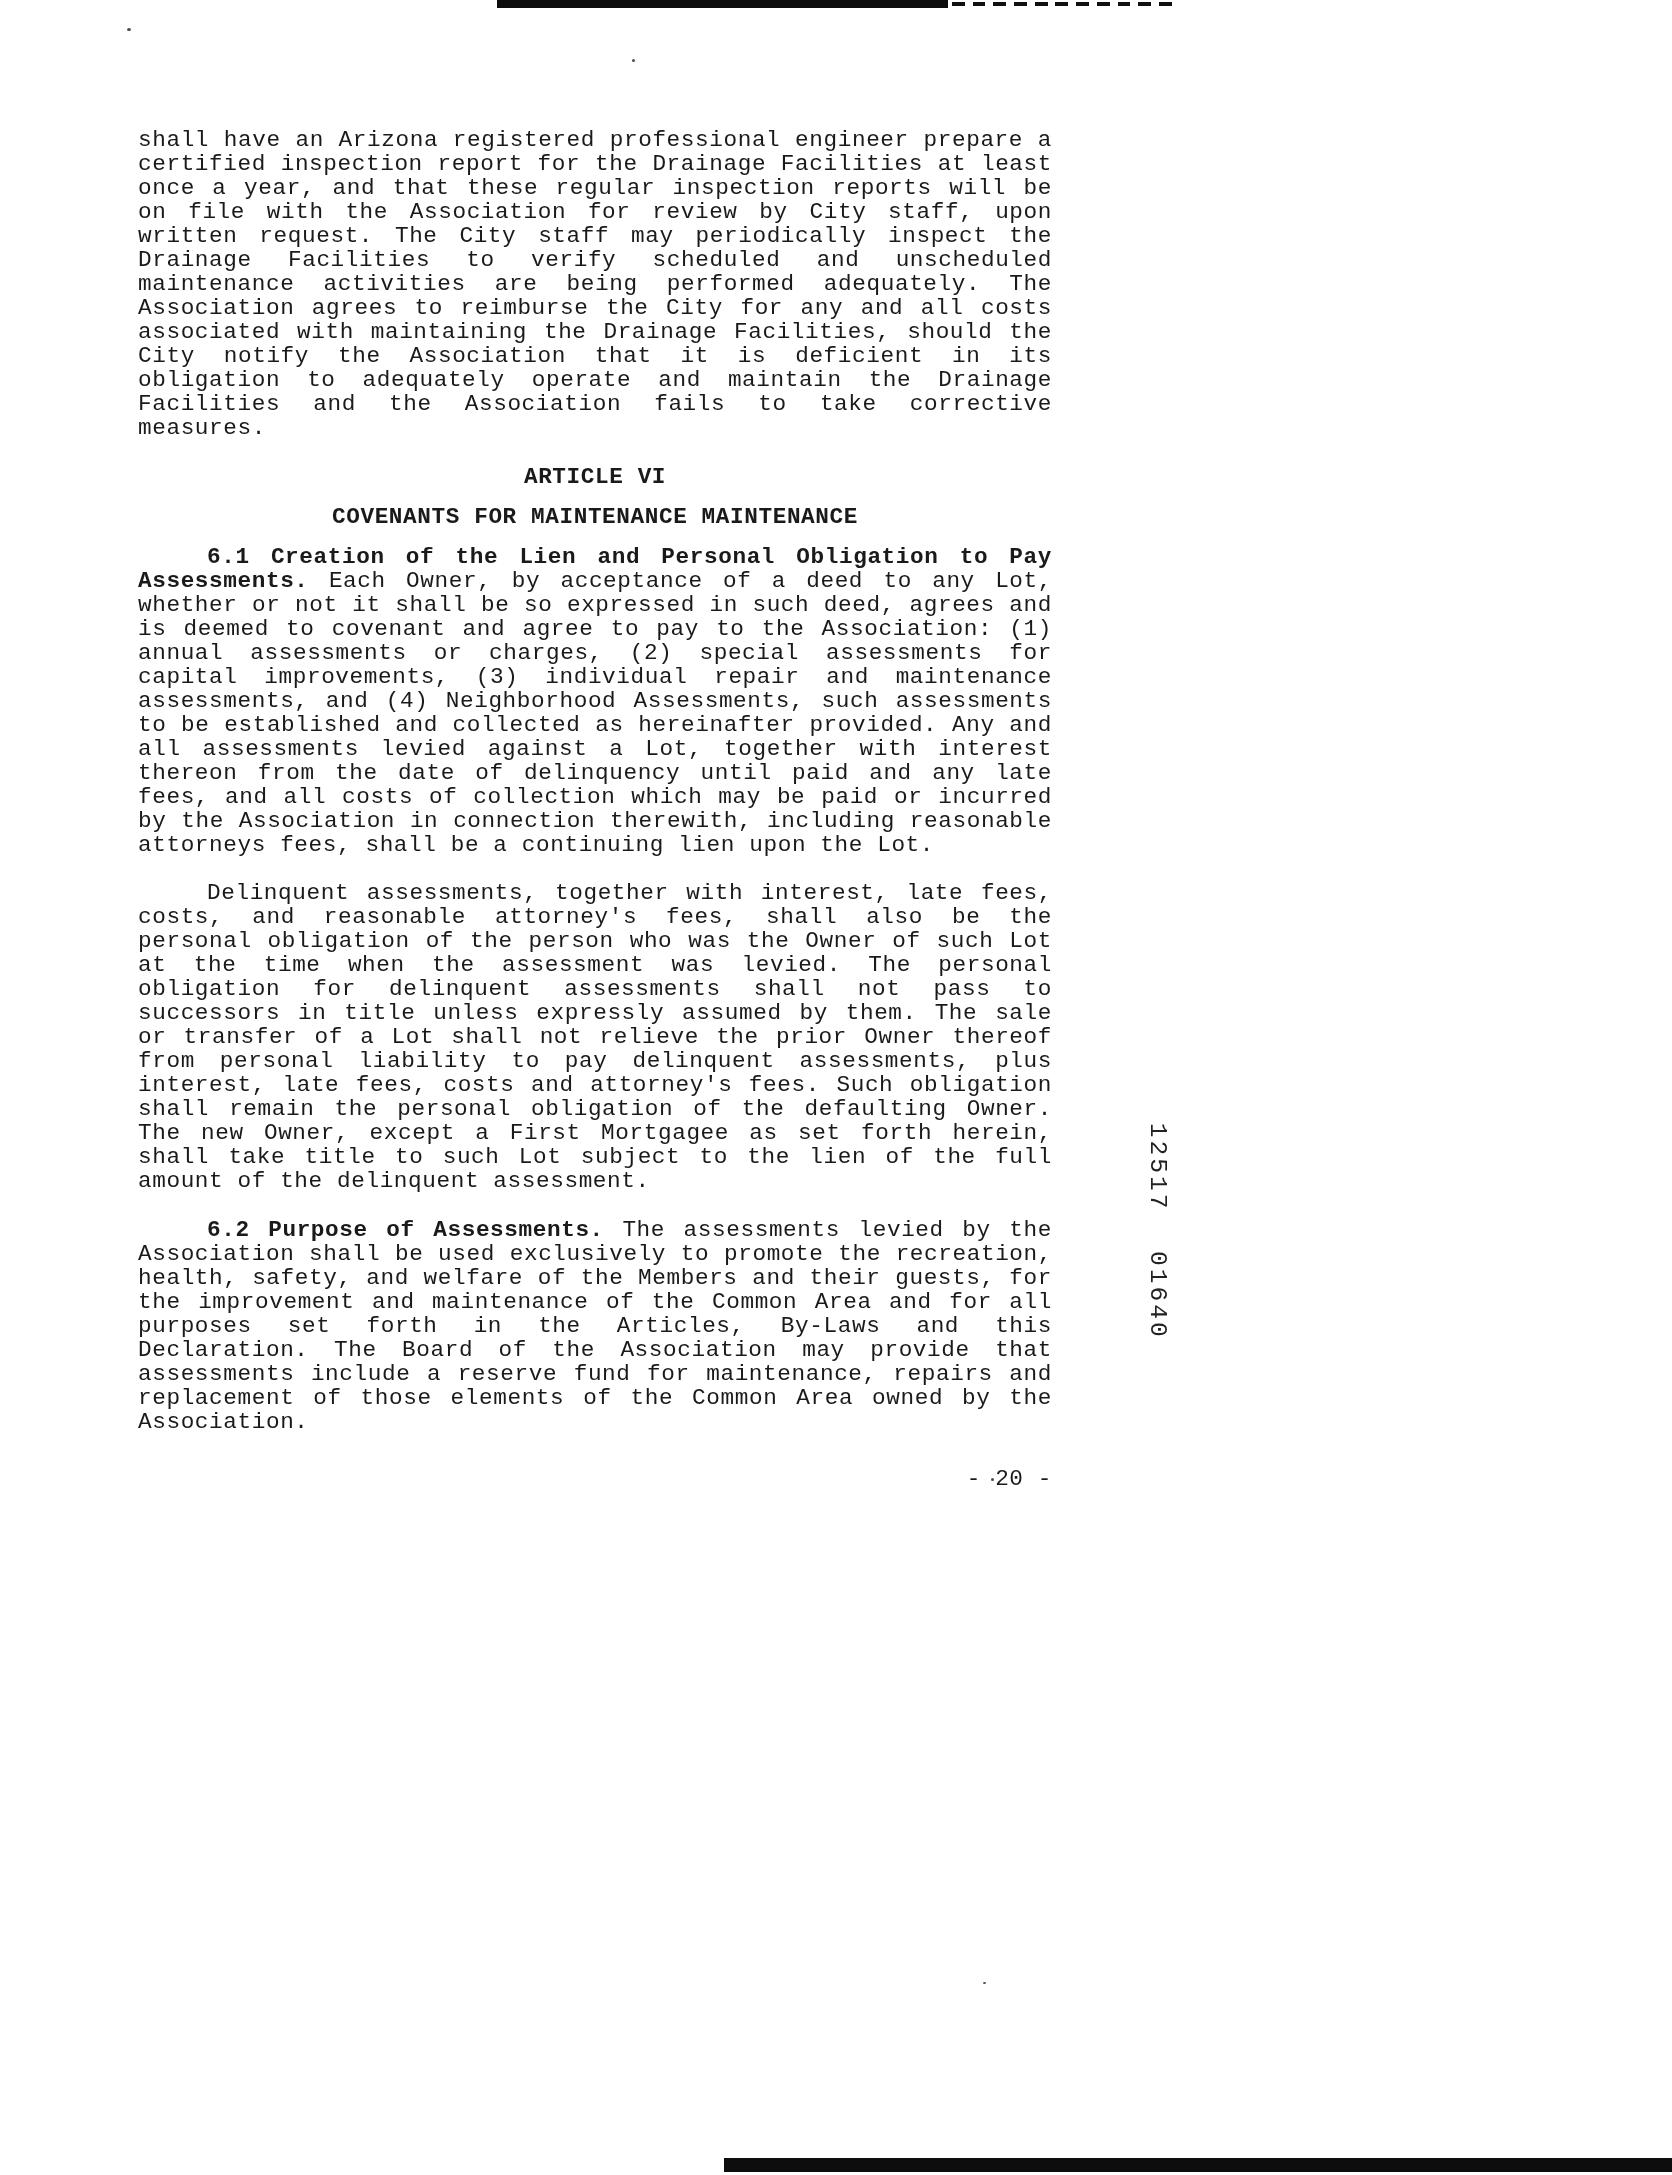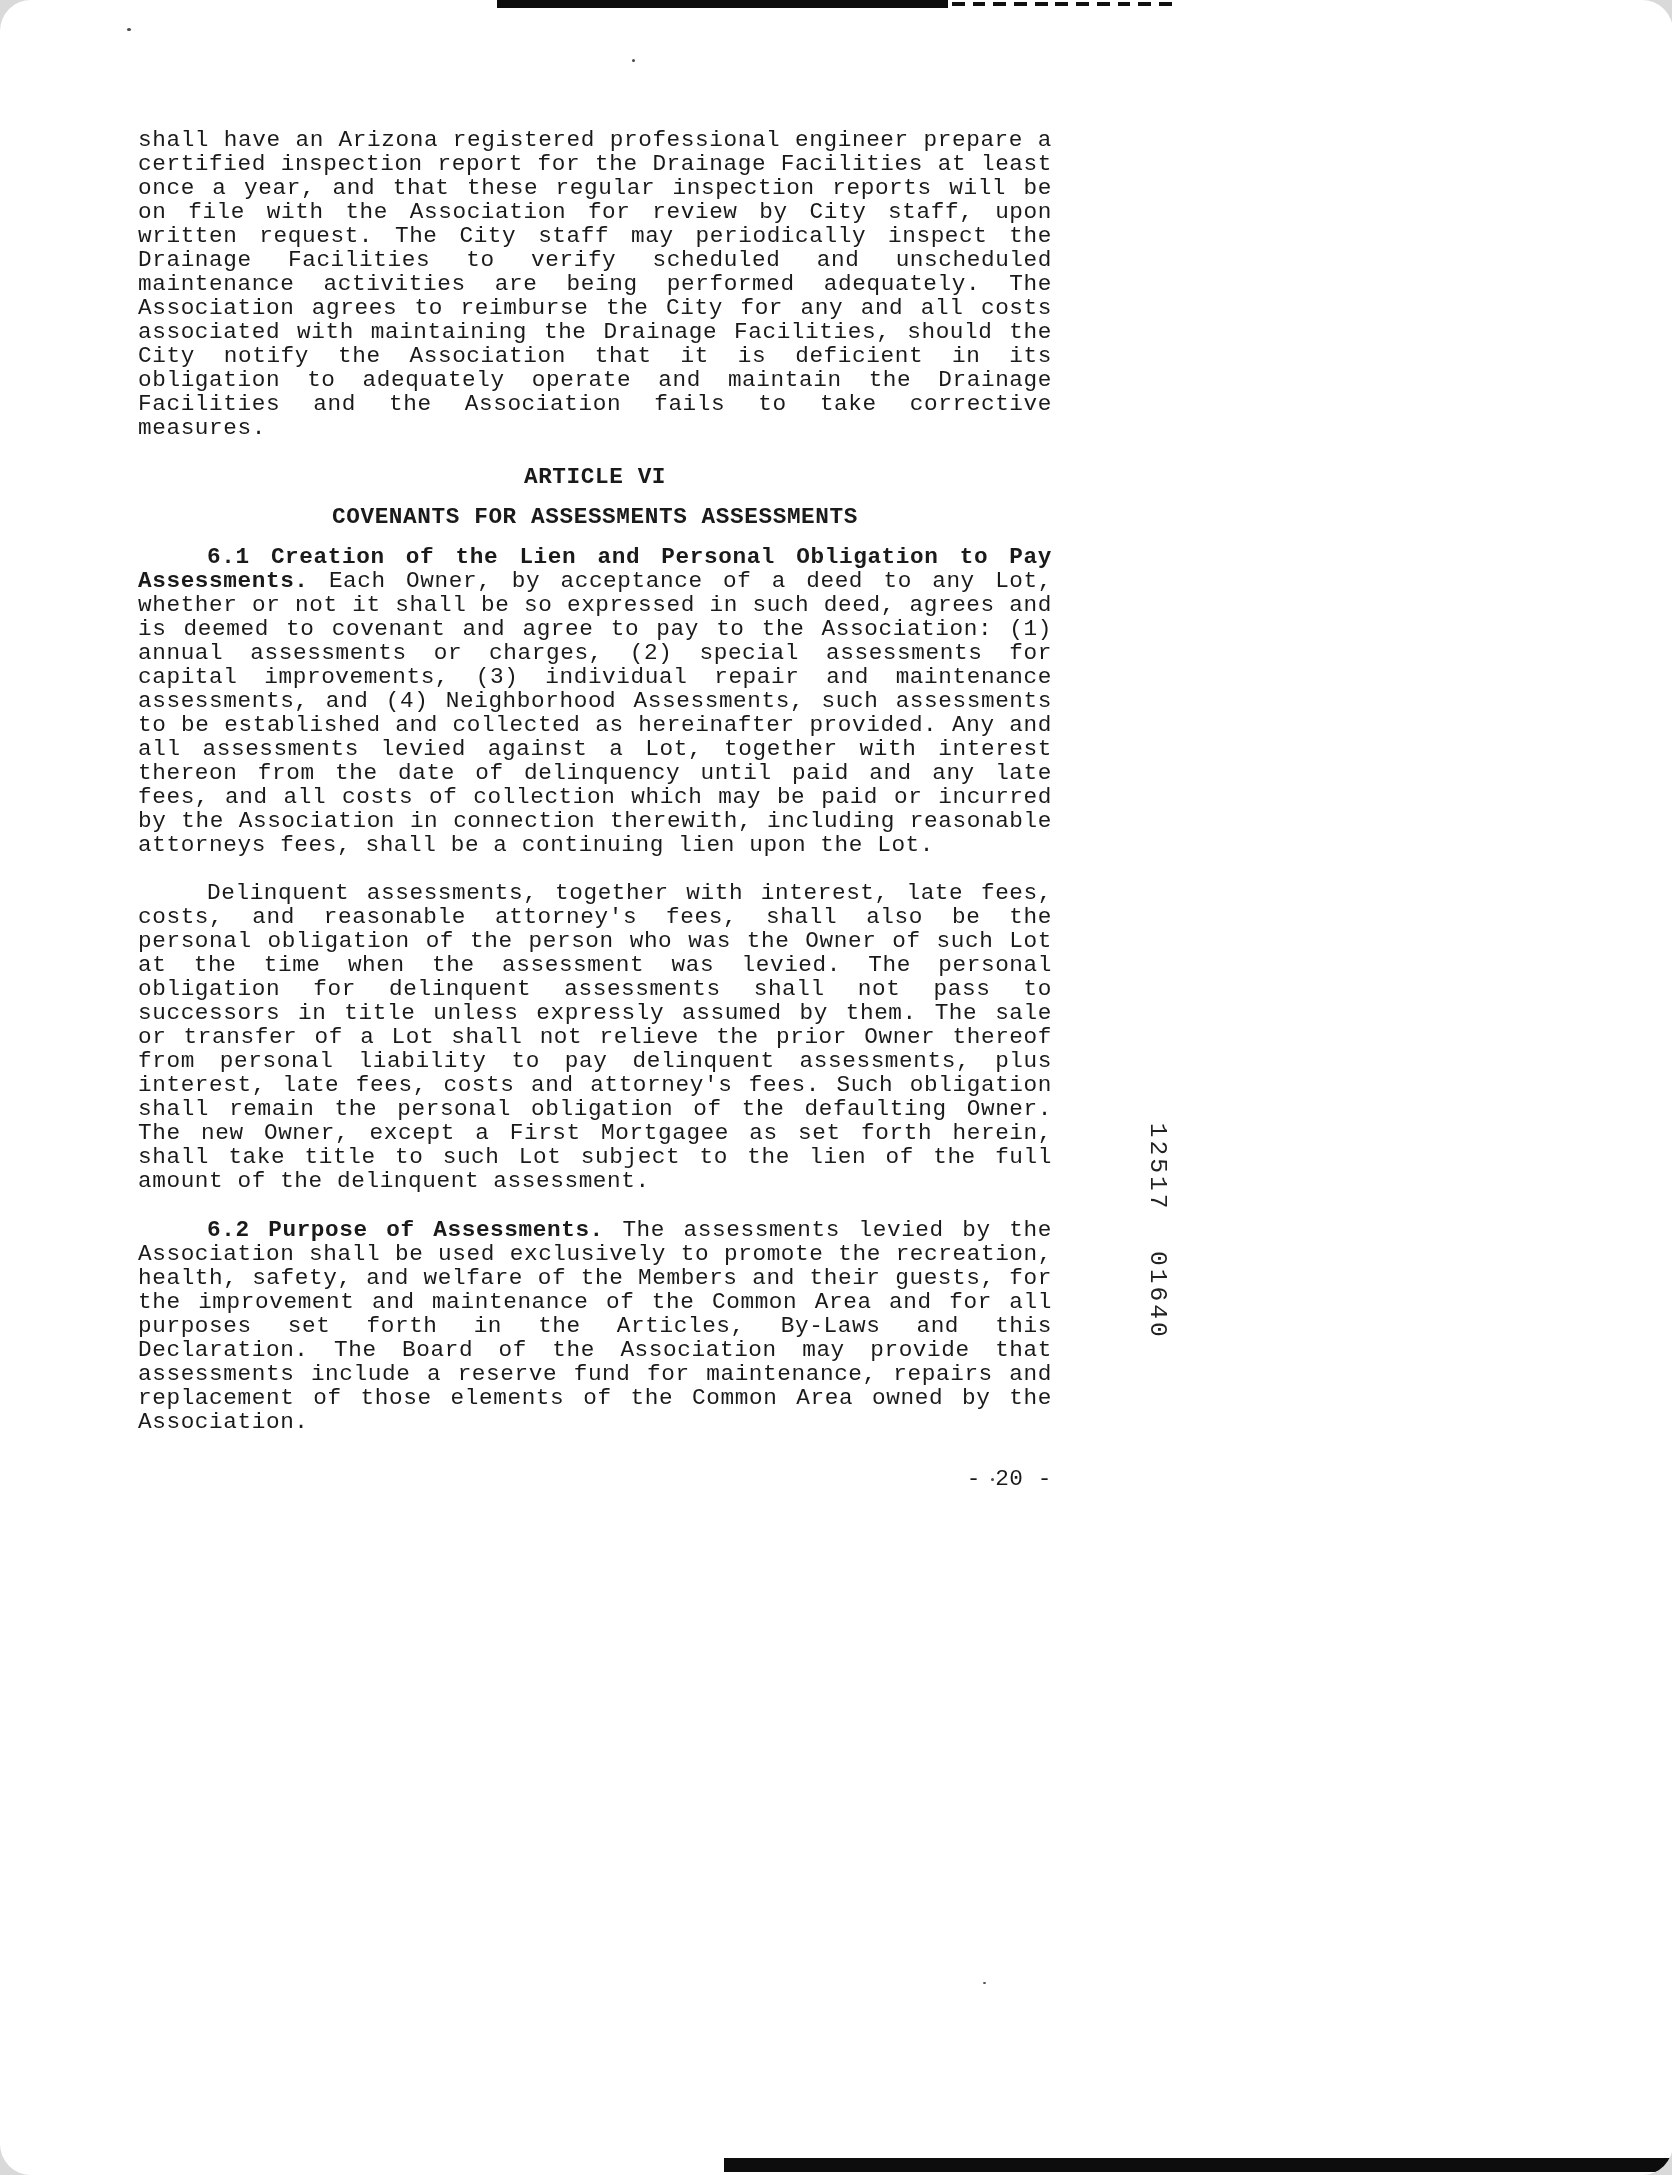--- a/index.html
+++ b/index.html
@@ -8,21 +8,20 @@
     background: #d9d9d9;
   }
   .sheet {
     position: relative;
     width: 1673px;
     height: 2175px;
     background: #ffffff;
     overflow: hidden;
     font-family: "Liberation Mono", "DejaVu Sans Mono", monospace;
     color: #1a1a1a;
-    border-radius: 31px;
   }
   
   .top-bar {
     position: absolute;
     left: 497px;
     top: 0;
     width: 451px;
     height: 7.9px;
     background: #0d0d0d;
   }
@@ -114,21 +113,21 @@
   <div class="speck s2"></div>
   <div class="speck s3"></div>
   <div class="speck s4"></div>
 
   <div class="content">
 
     <p class="para">shall have an Arizona registered professional engineer prepare a certified inspection report for the Drainage Facilities at least once a year, and that these regular inspection reports will be on file with the Association for review by City staff, upon written request. The City staff may periodically inspect the Drainage Facilities to verify scheduled and unscheduled maintenance activities are being performed adequately. The Association agrees to reimburse the City for any and all costs associated with maintaining the Drainage Facilities, should the City notify the Association that it is deficient in its obligation to adequately operate and maintain the Drainage Facilities and the Association fails to take corrective measures.</p>
 
     <div class="heading">ARTICLE VI</div>
 
-    <div class="heading">COVENANTS FOR ASSESSMENTS ASSESSMENTS</div>
+    <div class="heading">COVENANTS FOR MAINTENANCE MAINTENANCE</div>
 
     <p class="para indent"><b class="lead">6.1  Creation of the Lien and Personal Obligation to Pay Assessments.</b> <span>Each Owner, by acceptance of a deed to any Lot, whether or not it shall be so expressed in such deed, agrees and is deemed to covenant and agree to pay to the Association: (1) annual assessments or charges, (2) special assessments for capital improvements, (3) individual repair and maintenance assessments, and (4) Neighborhood Assessments, such assessments to be established and collected as hereinafter provided. Any and all assessments levied against a Lot, together with interest thereon from the date of delinquency until paid and any late fees, and all costs of collection which may be paid or incurred by the Association in connection therewith, including reasonable attorneys fees, shall be a continuing lien upon the Lot.</span></p>
 
     <p class="para indent">Delinquent assessments, together with interest, late fees, costs, and reasonable attorney's fees, shall also be the personal obligation of the person who was the Owner of such Lot at the time when the assessment was levied. The personal obligation for delinquent assessments shall not pass to successors in title unless expressly assumed by them. The sale or transfer of a Lot shall not relieve the prior Owner thereof from personal liability to pay delinquent assessments, plus interest, late fees, costs and attorney's fees. Such obligation shall remain the personal obligation of the defaulting Owner. The new Owner, except a First Mortgagee as set forth herein, shall take title to such Lot subject to the lien of the full amount of the delinquent assessment.</p>
 
     <p class="para indent"><b class="lead">6.2  Purpose of Assessments.</b> <span>The assessments levied by the Association shall be used exclusively to promote the recreation, health, safety, and welfare of the Members and their guests, for the improvement and maintenance of the Common Area and for all purposes set forth in the Articles, By-Laws and this Declaration. The Board of the Association may provide that assessments include a reserve fund for maintenance, repairs and replacement of those elements of the Common Area owned by the Association.</span></p>
 
   </div>
 
   <div class="page-number">- 20 -</div>

